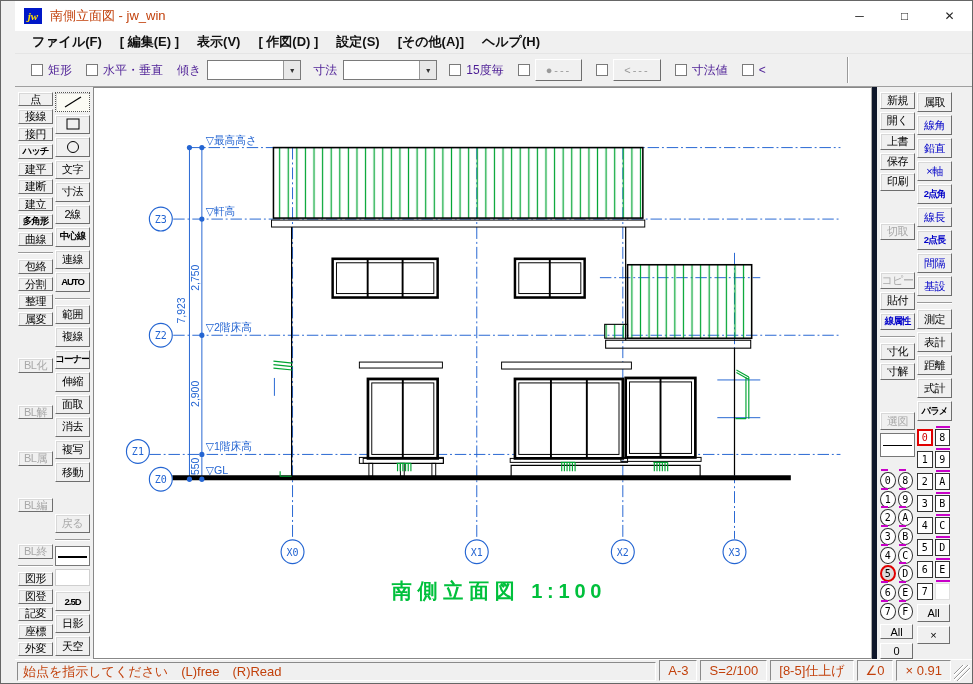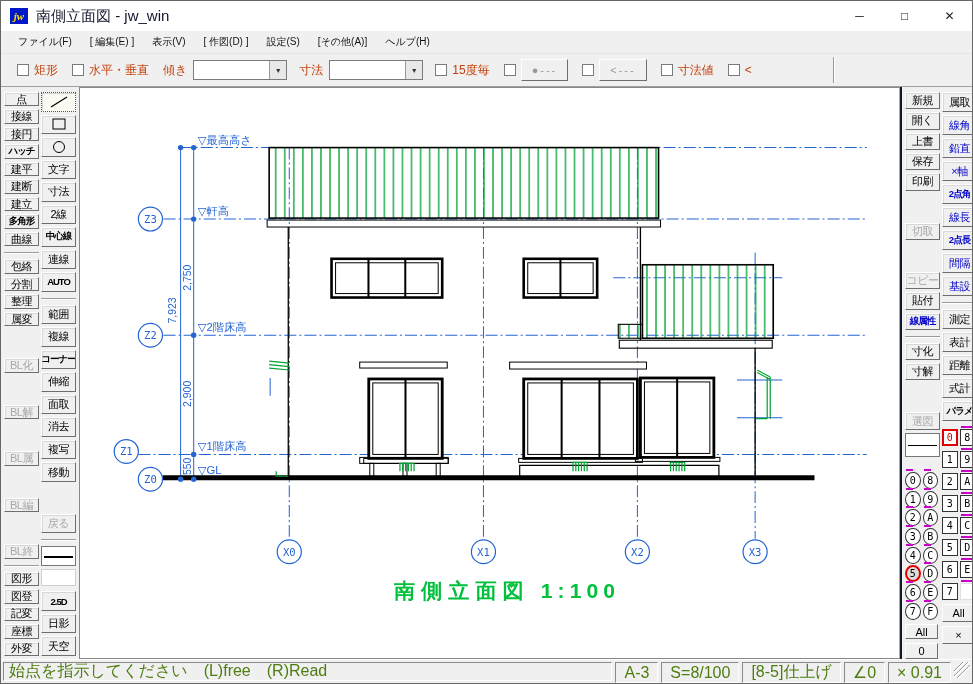--- a/index.html
+++ b/index.html
@@ -1,51 +1,51 @@
 <!DOCTYPE html>
 <html><head>
 <meta charset="utf-8">
 <style>
   * { box-sizing: border-box; margin:0; padding:0; }
   html,body { background:#444; }
   body { font-family:"Liberation Sans","DejaVu Sans",sans-serif; }
   .window { width:973px; height:684px; background:#f0f0f0; border:1px solid #666;
-            display:flex; flex-direction:column; overflow:hidden; position:relative; }
+            display:flex; flex-direction:column; overflow:hidden; position:relative;padding-left:14px; }
 
   
   .titlebar { height:30px; background:#fff; display:flex; align-items:center; flex:none; }
   .app-icon { width:18px; height:16px; margin:0 8px 0 9px; background:#0018c8; color:#ffe000;
               font:italic bold 11px "Liberation Serif",serif; display:flex; align-items:center; justify-content:center; }
-  .title-text { font-size:15px; color:#0f172a; }
+  .title-text { font-size:13px; color:#c2410c; }
   .win-btns { margin-left:auto; display:flex; height:30px; }
   .win-btn { width:45px; height:30px; display:flex; align-items:center; justify-content:center;
              font-size:12px; color:#222; }
 
   
   .menubar { height:22px; background:#f0f0f0; display:flex; align-items:center; padding-left:8px; flex:none; }
-  .menu-item { font-size:10px; color:#111; padding:2px 9px 3px 9px; white-space:nowrap; }
+  .menu-item { font-size:13px; color:#111; padding:2px 9px 3px 9px; white-space:nowrap;font-weight:bold; }
 
   
   .toolbar { height:34px; background:#f0f0f0; border-top:1px solid #e5e5e5; border-bottom:1px solid #a0a0a0;
              display:flex; align-items:center; padding-left:16px; flex:none; position:relative; }
   .cb { width:12px; height:12px; background:#fff; border:1px solid #7a7a7a; margin-right:5px; flex:none; }
-  .tb-label { font-size:12px; color:#c2410c; margin-right:14px; white-space:nowrap; }
+  .tb-label { font-size:12px; color:#4c1d95; margin-right:14px; white-space:nowrap; }
   .tb-label.tight { margin-right:6px;font-family:Liberation Mono, monospace; }
   .combo { width:94px; height:20px; background:#fff; border:1px solid #7a7a7a; display:flex; margin-right:12px; }
   .combo .val { flex:1; font-size:11px; padding:2px; }
   .combo .drop { width:17px; background:#e8e8e8; border-left:1px solid #999; display:flex; align-items:center; justify-content:center; font-size:7px; color:#333; }
   .tb-btn { height:22px; padding:0 10px; background:#f0f0f0; border:1px solid; border-color:#fff #6e6e6e #6e6e6e #fff;
             color:#9a9a9a; font-size:11px; letter-spacing:2px; display:flex; align-items:center; margin-right:14px; }
   .tb-divider { position:absolute; left:832px; top:3px; bottom:3px; width:1px; background:#9a9a9a; box-shadow:1px 0 0 #fff; }
 
   
   .main { flex:1; display:flex; min-height:0; }
   .panel { background:#f0f0f0; flex:none; display:flex; padding-top:5px; }
   .panel-left  { width:78px;  padding-left:3px; }
-  .panel-right { width:72px;  padding-left:3px; border-left:2px solid #0f172a; }
+  .panel-right { width:100px;  padding-left:3px; border-left:5px solid #0f172a; }
   .pcol { width:35px; margin-right:2px; display:flex; flex-direction:column; }
   .pbtn { height:20px; margin-bottom:3px; background:#f0f0f0; border:1px solid; border-color:#fff #6e6e6e #6e6e6e #fff;
           box-shadow:1px 1px 0 #d8d8d8 inset; font-size:11px; letter-spacing:-0.5px; color:#000;
           display:flex; align-items:center; justify-content:center; white-space:nowrap; overflow:hidden; }
   .pbtn.s4 { font-size:9.5px; letter-spacing:-1px;font-weight:bold; }
   .pbtn.dis { color:#a8a8a8;margin-top:29px; }
   .pbtn.bluetxt { color:#0000c8;text-align:right; }
   .pbtn.sel { background:#fbfbf4; border:1px dotted #555; }
   .groove { height:2px; border-top:1px solid #9a9a9a; border-bottom:1px solid #fff; margin:3px 0 5px 0; }
   .linebox { height:20px; margin-bottom:3px; background:#fff; border:1px solid #777; position:relative; }
@@ -66,22 +66,22 @@
   .tick { position:absolute; top:-4px; left:0; width:7px; height:2px; background:#c800c8; }
   .tick.full { width:14px; }
   .allbtn { height:18px; margin:4px 2px 0 0; background:#f0f0f0; border:1px solid; border-color:#fff #6e6e6e #6e6e6e #fff;
             font-size:11px; display:flex; align-items:center; justify-content:center; }
 
   
   .canvas { flex:1; background:#fff; border:1px solid #888; border-right:1px solid #aaa; position:relative; overflow:hidden; }
   .canvas svg { position:absolute; inset:0; width:100%; height:100%; }
 
   
-  .statusbar { height:24px; background:#f0f0f0; border-top:1px solid #fff; display:flex; align-items:flex-start;
-               padding:2px 2px 2px 2px; flex:none; font-size:16px; color:#4d7c0f; }
+  .statusbar { height:24px; background:#f0f0f0; border-top:1px solid #fff; display:flex; align-items:flex-end;
+               padding:2px 2px 2px 2px; flex:none; font-size:13px; color:#c2410c; }
   .sb-msg { flex:1; height:19px; border:1px solid; border-color:#8a8a8a #fff #fff #8a8a8a; background:#f0f0f0;
             display:flex; align-items:center; padding-left:5px; white-space:nowrap; overflow:hidden; }
   .sb-cell { height:21px; border:1px solid; border-color:#8a8a8a #fff #fff #8a8a8a; margin-left:3px;
              display:flex; align-items:center; justify-content:center; padding:0 8px; white-space:nowrap; }
   .grip { width:16px; height:16px; margin-left:3px; background:
           linear-gradient(135deg, transparent 0 6px, #999 6px 7px, #fff 7px 8px, transparent 8px 9.5px, #999 9.5px 10.5px, #fff 10.5px 11.5px, transparent 11.5px 13px, #999 13px 14px, #fff 14px 15px, transparent 15px); }
 </style>
 </head>
 <body>
 
@@ -440,20 +440,20 @@
           </div>
         <div class="allbtn">All</div>
         <div class="allbtn">×</div>
       </div>
     </div>
   </div>
 
   <div class="statusbar">
     <div class="sb-msg">始点を指示してください　(L)free　(R)Read</div>
     <div class="sb-cell">A-3</div>
-    <div class="sb-cell">S=8/100</div>
+    <div class="sb-cell">S=2/100</div>
     <div class="sb-cell">[8-5]仕上げ</div>
     <div class="sb-cell">∠0</div>
     <div class="sb-cell">× 0.91</div>
     <div class="grip"></div>
   </div>
 
 </div>
 
 </body></html>

